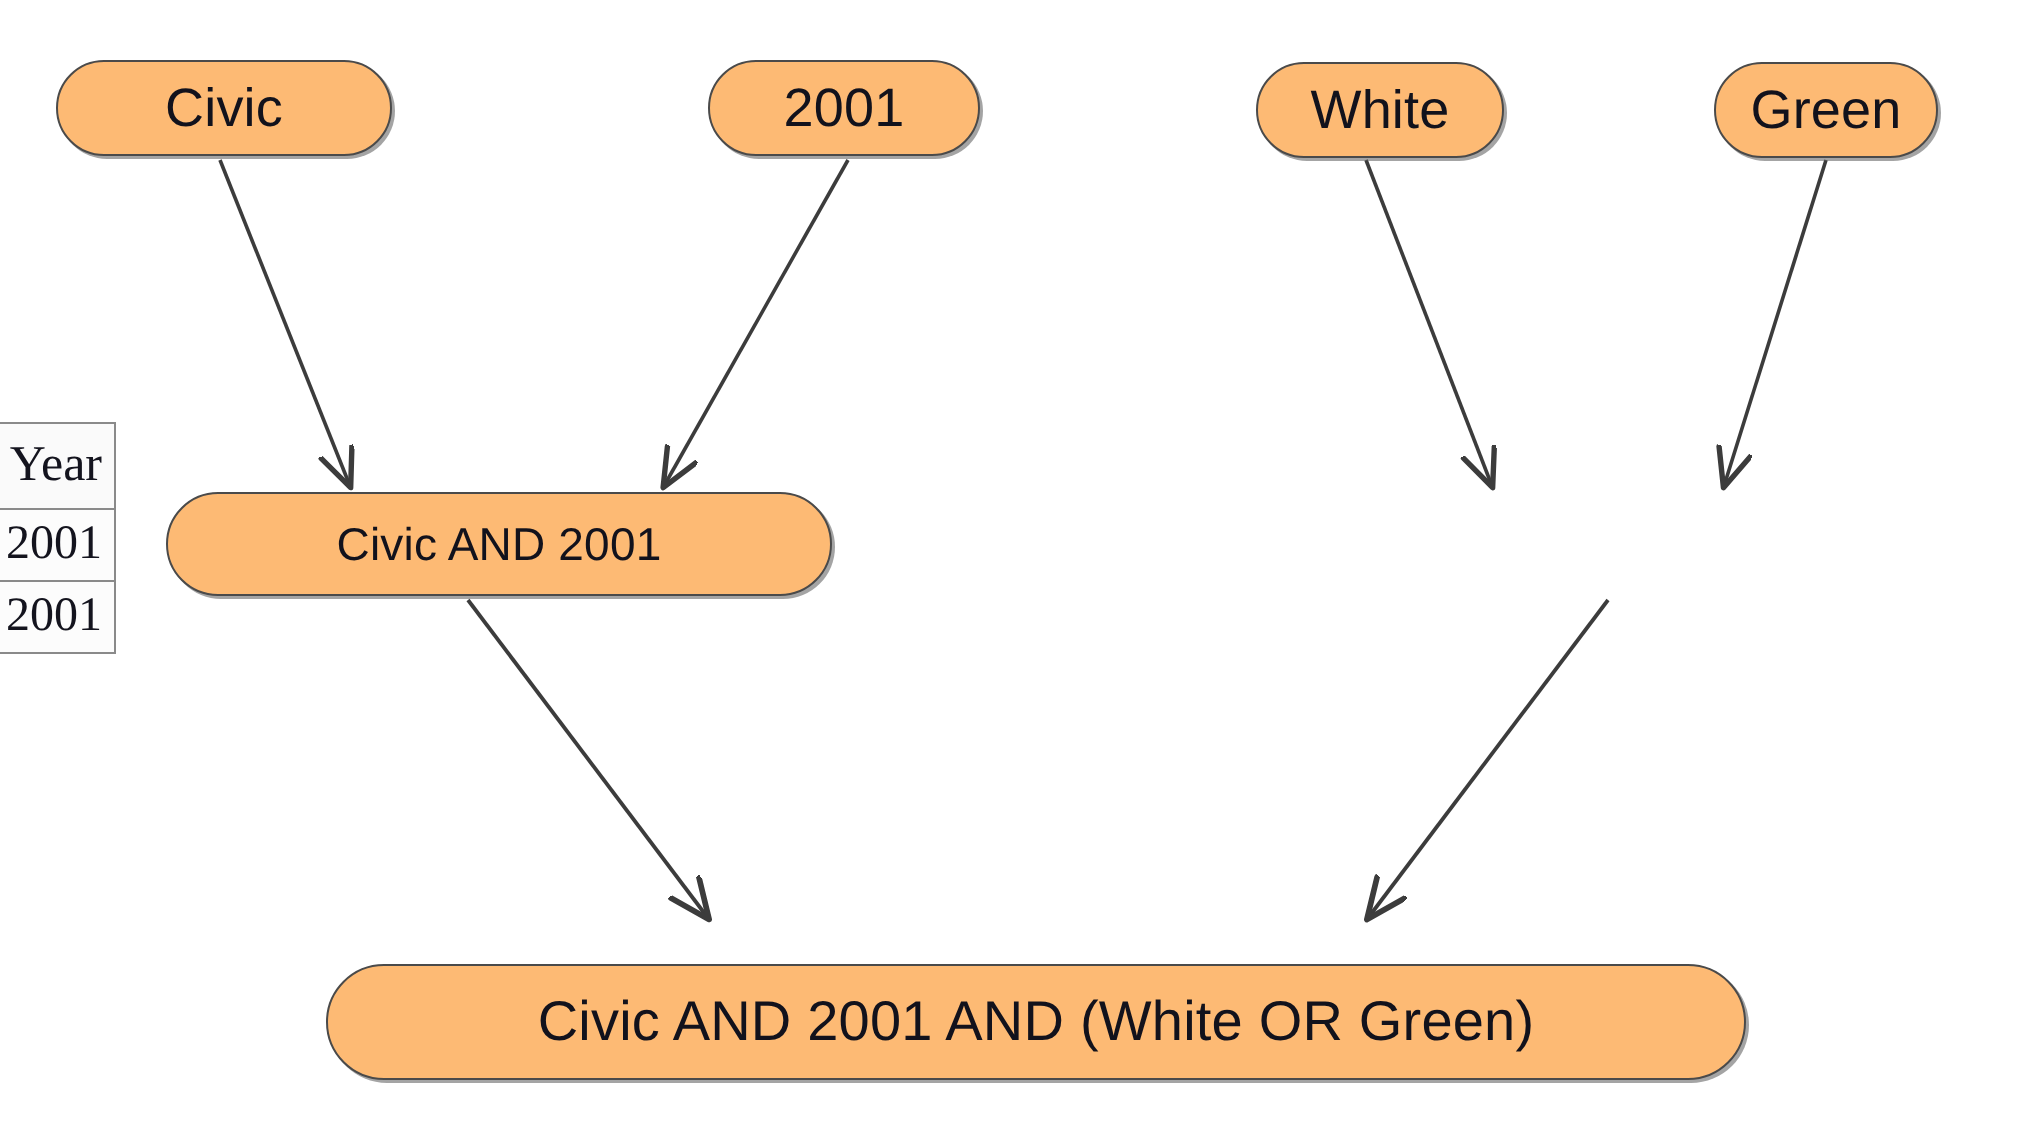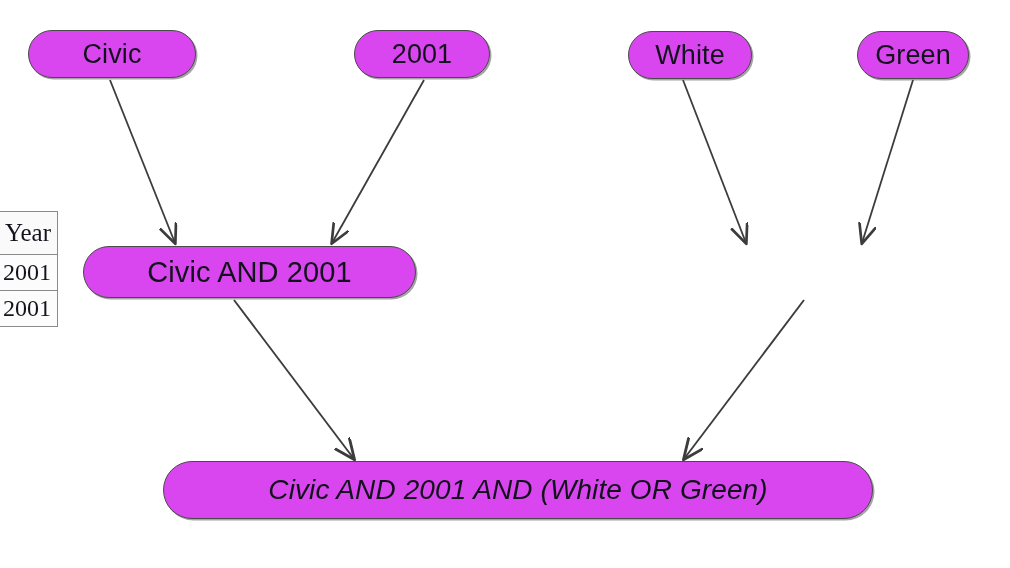--- a/index.html
+++ b/index.html
@@ -32,54 +32,54 @@
     top: 0;
     width: 1010px;
     height: 568px;
     pointer-events: none;
   }
 
   
   .node {
     position: absolute;
     box-sizing: border-box;
-    background: #d946ef;
+    background: #fdba74;
     border: 1.6px solid #4a4a4a;
     border-radius: 26px;
     display: flex;
     align-items: center;
     justify-content: center;
     box-shadow: 1.5px 1.5px 0 rgba(90,90,90,0.55);
   }
   .node-label {
     white-space: nowrap;
     color: #12121c;
     letter-spacing: 0.1px;
   }
 
   
   .node.leaf { height: 48px; border-radius: 24px; }
   .node.leaf .node-label { font-size: 27px; }
 
   
   .node.mid { height: 52px; border-radius: 26px; }
-  .node.mid .node-label { font-size: 29px; }
+  .node.mid .node-label { font-size: 23px; }
 
   
   .node.root { height: 58px; border-radius: 29px; }
   .node.root .node-label { font-size: 28px; }
 
   
   #node-civic        { left: 28px;  top: 30px;  width: 168px; }
   #node-2001         { left: 354px; top: 30px;  width: 136px; }
   #node-white        { left: 628px; top: 31px;  width: 124px; }
   #node-green        { left: 857px; top: 31px;  width: 112px; }
   #node-civic-2001   { left: 83px;  top: 246px; width: 333px; }
   #node-white-green  { left: 655px; top: 246px; width: 300px; }
-  #node-root         { left: 163px; top: 461px; width: 710px; font-style: italic; }
+  #node-root         { left: 163px; top: 482px; width: 710px; }
 
   
   #result-table {
     position: absolute;
     left: -40px;
     top: 211px;
     width: 98px;
     border-collapse: collapse;
     border: 1px solid #8a8a8a;
     background: #fafafa;

